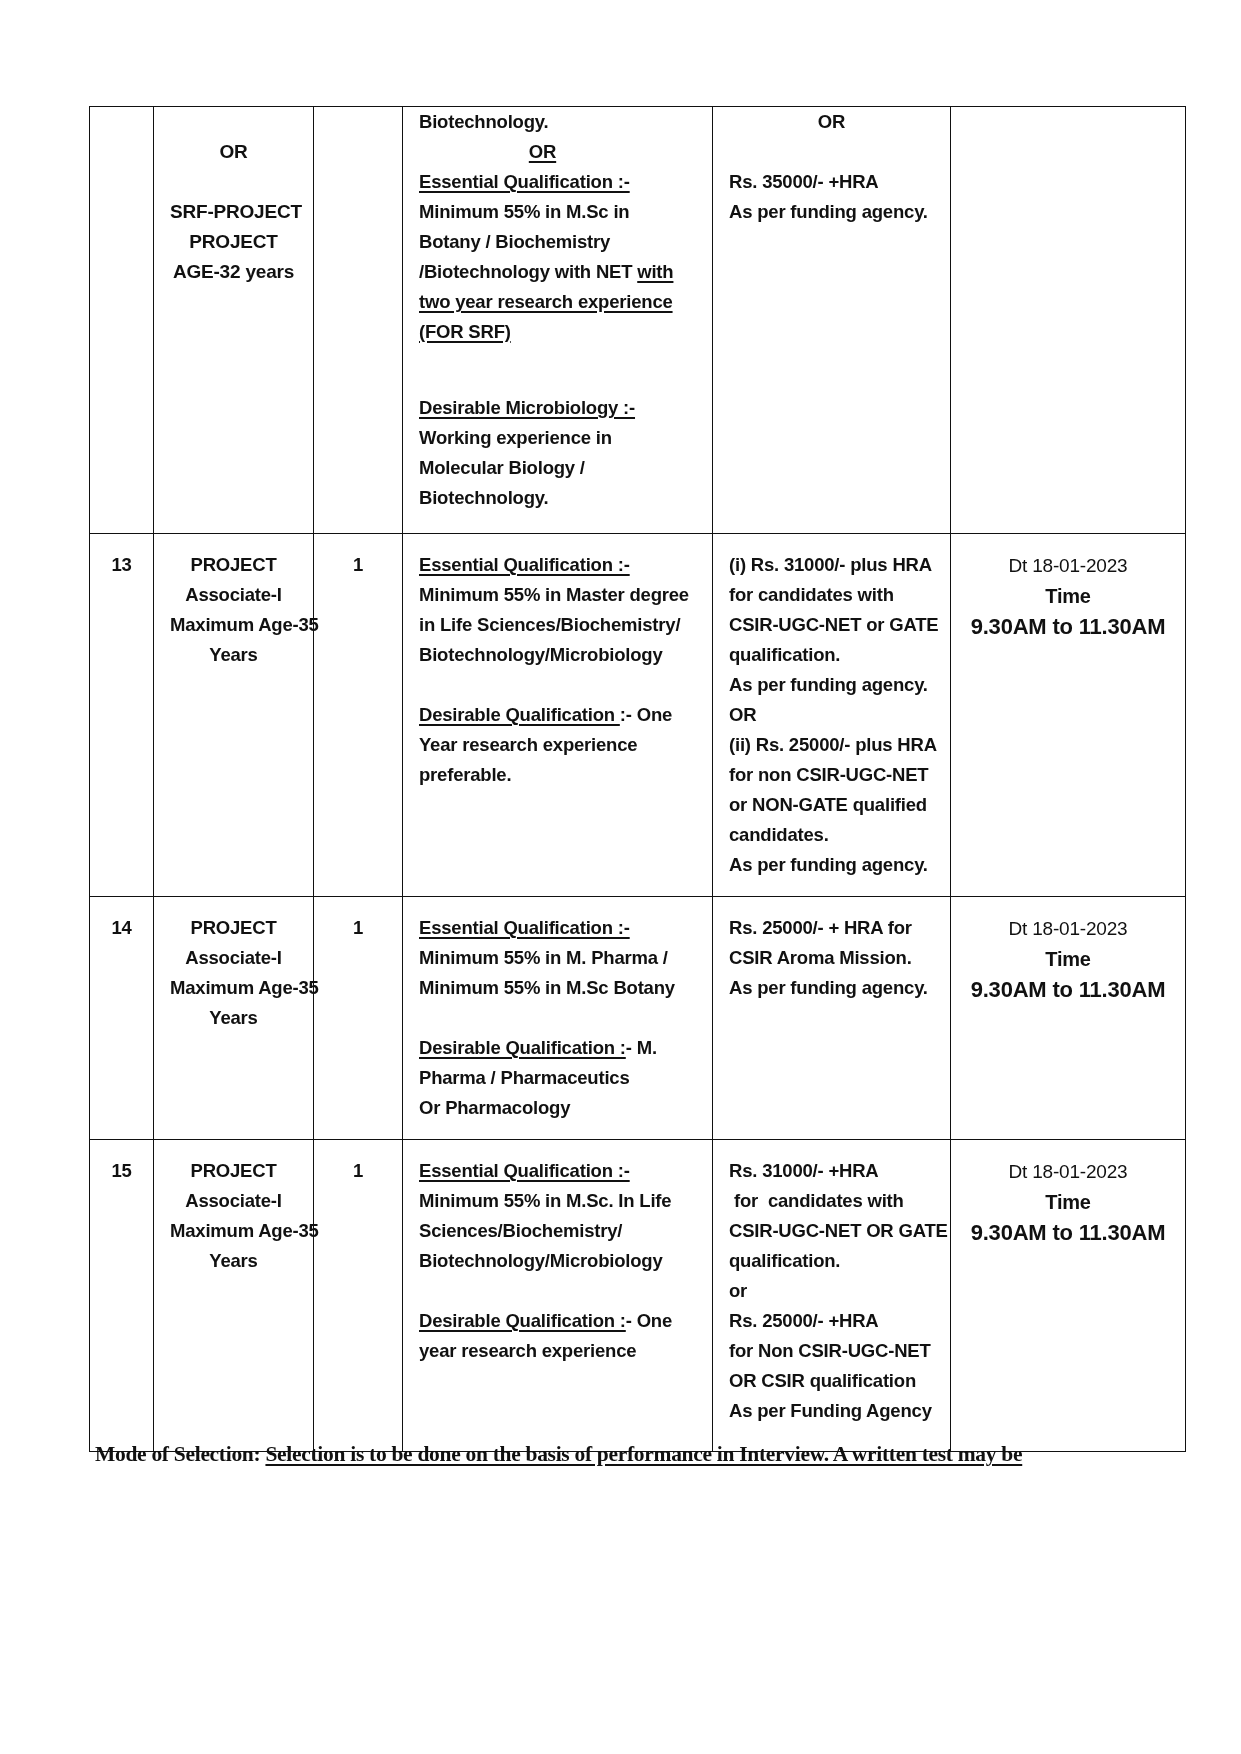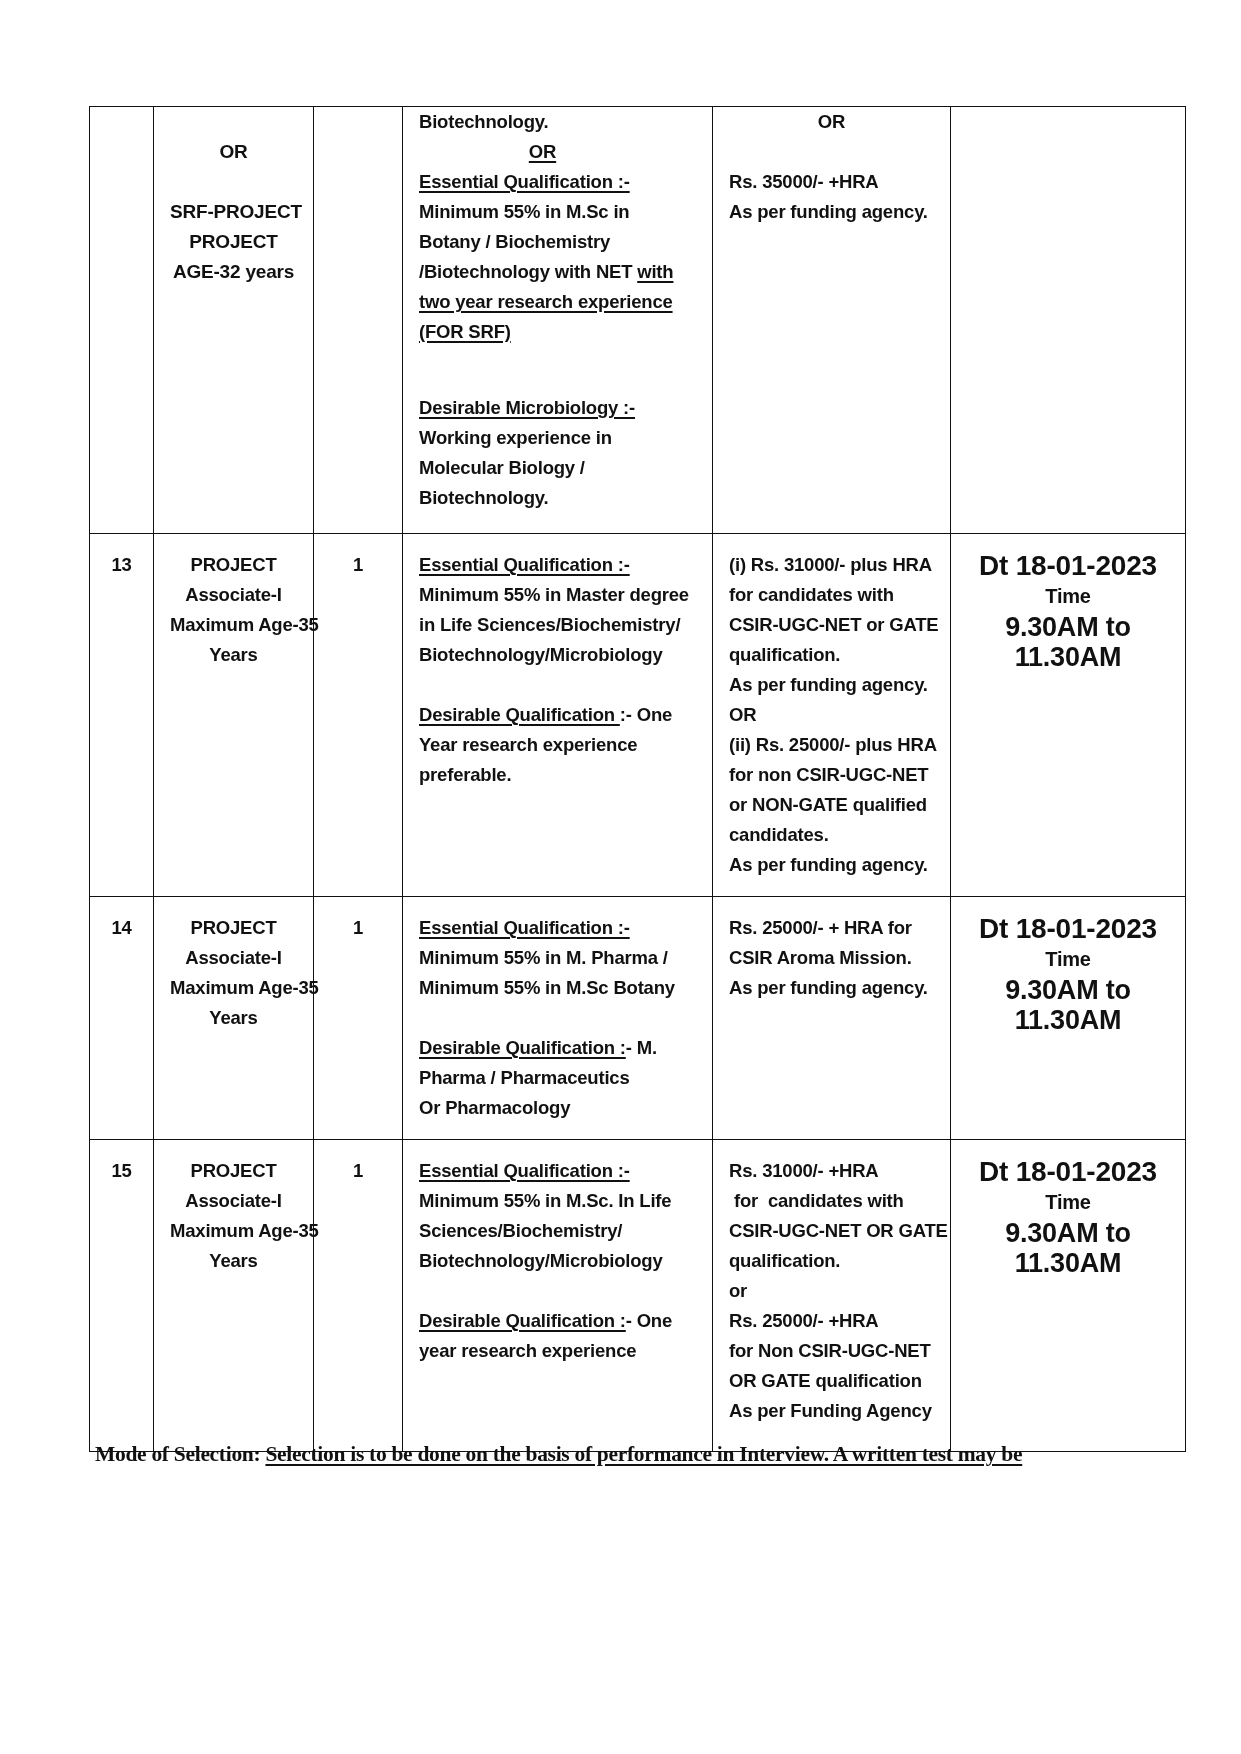--- a/index.html
+++ b/index.html
@@ -18,23 +18,23 @@
   }
   td.sno { font-family:"Liberation Serif","DejaVu Serif",serif; font-weight:normal; font-size:22px; line-height:24px; text-align:center; padding-top:2px; }
   td.post { text-align:center; font-size:16.5px; line-height:27.5px; padding-top:6px; }
   td.post.cont { font-size:19px; line-height:30px; padding-top:30px; }
   td.nos { text-align:center; padding-top:6px; font-size:18px; line-height:24px; }
   td.qual { padding-left:1px; padding-top:1px; }
   td.qual.cont { padding-top:0; }
   td.sal { padding-left:1px; padding-top:1px; }
   td.sal.cont { padding-top:0; }
   td.date { text-align:center; font-family:"Liberation Serif","DejaVu Serif",serif; padding-top:2px; }
-  .date-line { font-size:28px; line-height:31px; font-weight:bold; }
+  .date-line { font-size:19px; line-height:31px; font-weight:normal; }
   .time-line { font-size:20px; line-height:31px; font-weight:bold; }
-  .range-line { font-size:27px; line-height:30px; font-weight:bold; }
+  .range-line { font-size:22px; line-height:30px; font-weight:bold; }
   .u { text-decoration:underline; text-underline-offset:3px; text-decoration-thickness:1.5px; }
   .center { text-align:center; }
   .blank { height:30px; }
   .line { display:block; white-space:nowrap; }
   .footer {
     position:absolute; left:95px; top:1441px; width:1060px;
     font-family:"Liberation Serif","DejaVu Serif",serif; font-weight:bold;
     font-size:21.5px; line-height:27px; letter-spacing:-0.3px;
   }
   .footer .u { text-underline-offset:3px; text-decoration-thickness:2px; }
@@ -177,21 +177,21 @@
         <span class="line">year research experience</span>
       </td>
       <td class="sal">
         <span class="line">Rs. 31000/-  +HRA</span>
         <span class="line" style="white-space:pre"> for  candidates with</span>
         <span class="line">CSIR-UGC-NET OR GATE</span>
         <span class="line">qualification.</span>
         <span class="line">or</span>
         <span class="line">Rs. 25000/- +HRA</span>
         <span class="line">for Non CSIR-UGC-NET</span>
-        <span class="line">OR GATE qualification</span>
+        <span class="line">OR CSIR qualification</span>
         <span class="line">As per Funding Agency</span>
       </td>
       <td class="date">
         <div class="date-line">Dt 18-01-2023</div>
         <div class="time-line">Time</div>
         <div class="range-line">9.30AM to 11.30AM</div>
       </td>
     </tr>
   </tbody>
     </table>

